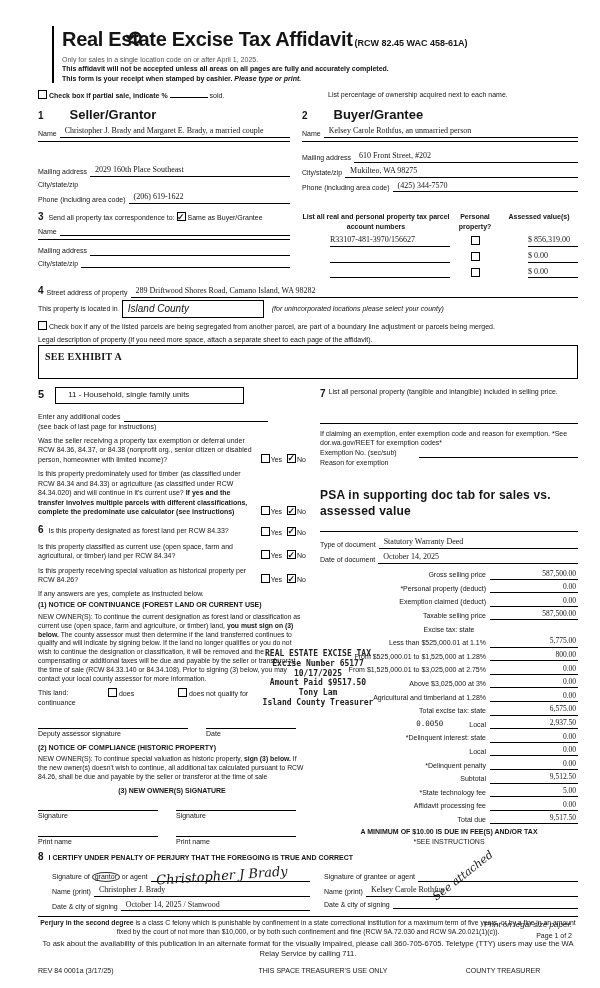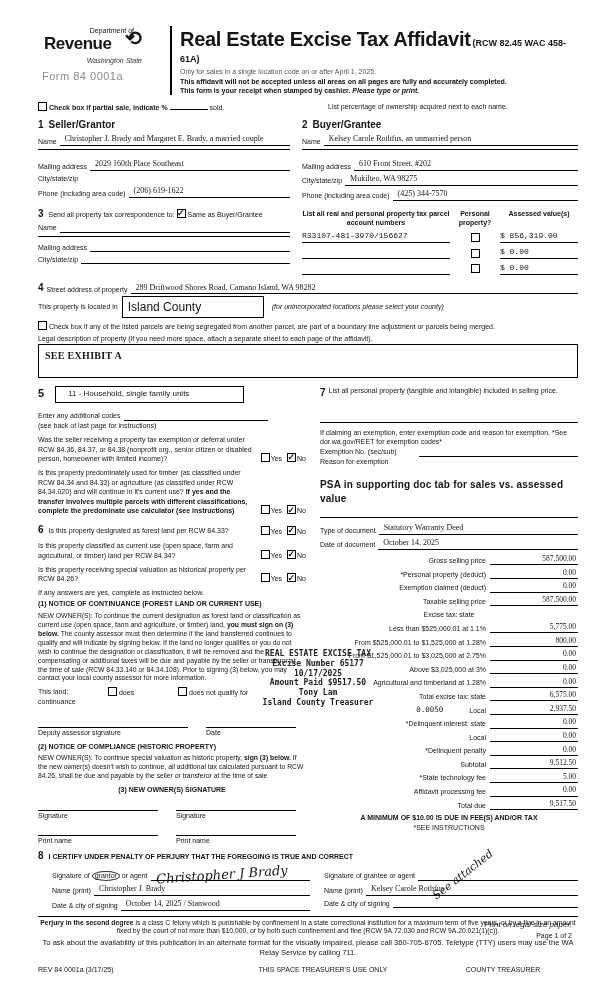--- a/index.html
+++ b/index.html
@@ -21,36 +21,36 @@
   .note-gray { color:#555; margin-top:2px; }
   .note-b { font-weight:bold; color:#111; }
   
   .cb { display:inline-block; width:7px; height:7px; border:1px solid #000; position:relative; vertical-align:-1px; background:#fff; }
   .cb.checked::after { content:"✓"; position:absolute; top:-2.5px; left:-0.5px; font-size:9px; font-weight:bold; }
   .u { border-bottom:1px solid #000; }
   .fl { display:flex; align-items:flex-end; margin-top:3px; }
   .fl .lab { white-space:nowrap; margin-right:3px; }
   .fl .fill { flex:1; border-bottom:1px solid #000; padding:0 2px 0 5px; font-family:"Liberation Serif", serif; font-size:8px; white-space:nowrap; }
   .secnum { font-size:10px; font-weight:bold; margin-right:3px; }
-  .sectitle { font-weight:bold; font-size:10px; }
+  .sectitle { font-weight:bold; font-size:13px;margin-left:21px; }
   .yn { white-space:nowrap; margin-left:4px; }
   .yn .cb { margin:0 1px 0 5px; }
   .row2col { display:flex; }
   .bold { font-weight:bold; }
   .it { font-style:italic; }
   
   .lcol { width:252px; }
   .rcol { flex:1; margin-left:12px; }
   
   .ptab-h { display:flex; text-align:center; font-weight:bold; margin-top:2px; }
   .ptab-r { display:flex; align-items:flex-end; margin-top:4px; }
   .pc1 { width:148px; }
   .pc2 { width:50px; text-align:center; }
   .pc3 { flex:1; }
-  .pu { border-bottom:1px solid #000; display:block; min-height:9px; font-family:Liberation Mono, monospace; font-size:8px; }
+  .pu { border-bottom:1px solid #000; display:block; min-height:9px; font-family:Liberation Serif, serif; font-size:8px;margin-left:28px; }
   
   .legalbox { border:1.5px solid #000; height:34px; margin-top:1px; padding:4px 6px; box-sizing:border-box; }
   .legalbox .ex { font-family:"Liberation Serif", serif; font-weight:bold; font-size:10px; letter-spacing:.3px; }
   
   .maincols { display:flex; margin-top:8px; }
   .mc-l { width:268px; }
   .mc-r { flex:1; margin-left:14px; }
   .codebox { border:1.5px solid #000; padding:2px 5px; font-size:8px; flex:1; margin-left:8px; }
   .q { display:flex; align-items:flex-end; margin-top:5px; }
   .q .qt { flex:1; }
@@ -73,26 +73,20 @@
   .altfmt { font-size:7.6px; text-align:center; margin-top:2px; }
   .footrow { display:flex; margin-top:6px; font-size:7px; }
   .printnote { position:absolute; right:28px; top:920px; text-align:right; }
 </style>
 </head>
 <body>
 
 <div class="page">
 
   <div class="hdr">
-    <div class="logo">
-      <div class="dep">Department of</div>
-      <div class="rev">Revenue</div>
-      <div class="wa">Washington State</div>
-      <div class="formno">Form 84 0001a</div>
-    </div>
     <span class="swirl">⟲</span>
     <div class="vline"></div>
     <div class="titleblock">
       <div>
         <span class="title-main">Real Estate Excise Tax Affidavit</span>
         <span class="title-rcw">(RCW 82.45 WAC 458-61A)</span>
       </div>
       <div class="note-gray">Only for sales in a single location code on or after April 1, 2025.</div>
       <div class="note-b">This affidavit will not be accepted unless all areas on all pages are fully and accurately completed.</div>
       <div class="note-b">
@@ -116,21 +110,21 @@
     <div class="lcol">
       <div><span class="secnum">1</span>
            <span class="sectitle">Seller/Grantor</span></div>
       <div class="fl">
           <span class="lab">Name</span>
         <span class="fill">Christopher J. Brady and Margaret E. Brady, a married couple</span>
         </div>
       <div class="fl">
           <span class="fill"></span>
         </div>
-      <div class="fl" style="margin-top:9px;">
+      <div class="fl" style="margin-top:23px;">
           <span class="lab">Mailing address</span>
         <span class="fill">2029 160th Place Southeast</span>
         </div>
       <div class="fl">
           <span class="lab">City/state/zip</span>
         </div>
       <div class="fl">
           <span class="lab">Phone (including area code)</span>
         <span class="fill">(206) 619-1622</span>
         </div>
@@ -219,21 +213,21 @@
   </div>
 
   <div style="margin-top:6px;">
     <div class="fl" style="margin-top:0;">
       <span class="secnum">4</span>
       <span class="lab">Street address of property</span>
       <span class="fill">289 Driftwood Shores Road, Camano Island, WA 98282</span>
     </div>
     <div style="display:flex; align-items:center; margin-top:2px;">
       <span>This property is located in</span>
-      <span style="border:1.5px solid #000; padding:1.5px 5px; width:130px; margin-left:4px; font-size:12px;">Island County</span>
+      <span style="border:1.5px solid #000; padding:1.5px 5px; width:130px; margin-left:4px; font-size:10px;font-style:italic;">Island County</span>
       <span class="it" style="margin-left:8px;">(for unincorporated locations please select your county)</span>
     </div>
     <div style="margin-top:3px;">
       <span class="cb"></span>
       <span>Check box if any of the listed parcels are being segregated from another parcel, are part of a boundary line adjustment or parcels being merged.</span>
     </div>
     <div style="margin-top:3px;">Legal description of property (if you need more space, attach a separate sheet to each page of the affidavit).</div>
     <div class="legalbox">
       <span class="ex">SEE EXHIBIT A</span>
     </div>
@@ -332,21 +326,21 @@
         <span class="secnum">7</span>
         <span>List all personal property (tangible and intangible) included in selling price.</span>
       </div>
       <div class="u" style="height:22px;"></div>
       <div style="margin-top:5px;">If claiming an exemption, enter exemption code and reason for exemption. *See dor.wa.gov/REET for exemption codes*</div>
       <div style="display:flex; align-items:flex-end;">
         <span>Exemption No. (sec/sub)</span>
         <span class="u" style="flex:1; margin-left:22px; height:9px;"></span>
       </div>
       <div>Reason for exemption</div>
-      <div class="bold" style="font-size:10px; margin-top:12px; letter-spacing:.2px;">PSA in supporting doc tab for sales vs. assessed value</div>
+      <div class="bold" style="font-size:12px; margin-top:20px; letter-spacing:.2px;">PSA in supporting doc tab for sales vs. assessed value</div>
       <div class="u" style="height:12px;"></div>
       <div class="fl" style="margin-top:5px;">
         <span class="lab">Type of document</span>
         <span class="fill">Statutory Warranty Deed</span>
       </div>
       <div class="fl">
         <span class="lab">Date of document</span>
         <span class="fill">October 14, 2025</span>
       </div>
 

